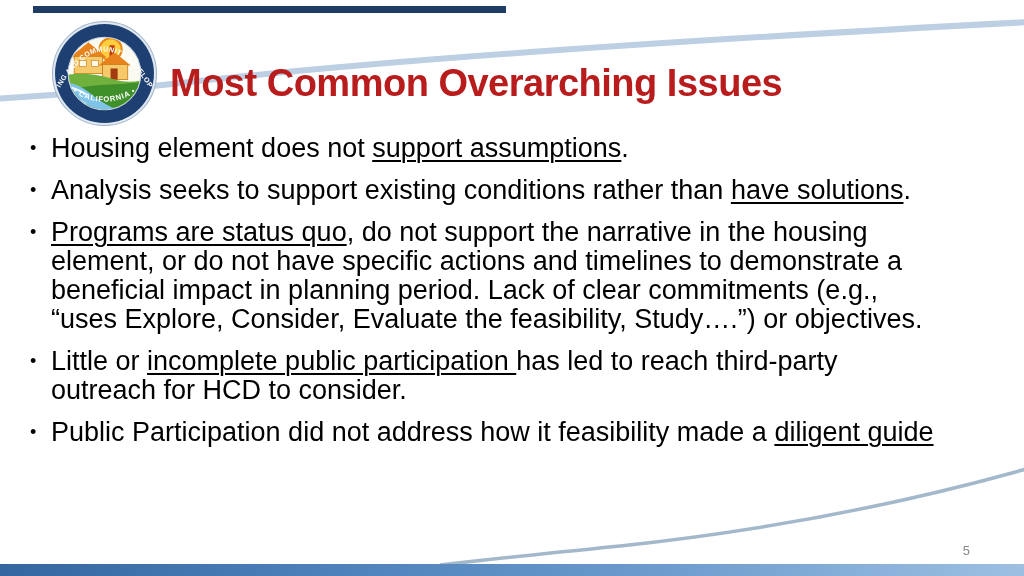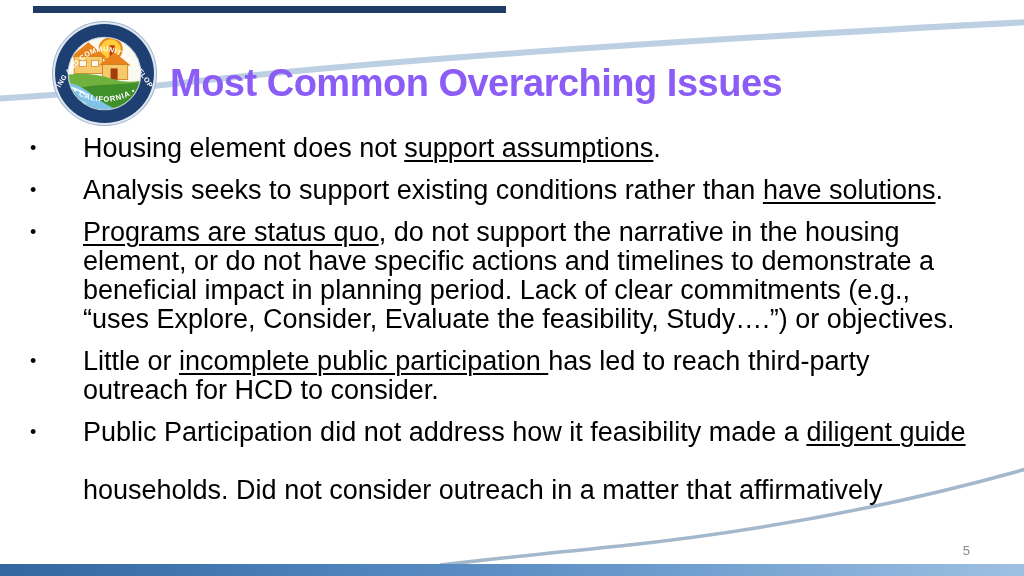--- a/index.html
+++ b/index.html
@@ -11,28 +11,28 @@
   .deco-svg{position:absolute;left:0;top:0;width:1024px;height:576px;z-index:1;}
   .top-bar{position:absolute;left:33px;top:6px;width:473px;height:7px;background:#1e3c64;z-index:2;}
   .bottom-bar{position:absolute;left:0;bottom:0;width:1024px;height:12px;z-index:2;
       background:linear-gradient(90deg,#34679f 0%,#4a7fb9 30%,#6d9cce 65%,#9dc0e2 100%);}
 
   
   .logo{position:absolute;left:52px;top:21px;width:105px;height:105px;z-index:4;}
 
   
   .title{position:absolute;left:170px;top:62px;width:700px;z-index:3;
-      font-size:38px;line-height:42px;font-weight:700;letter-spacing:-0.5px;color:#8b5cf6;white-space:nowrap;}
+      font-size:38px;line-height:42px;font-weight:700;letter-spacing:-0.5px;color:#b91c1c;white-space:nowrap;}
 
   
   .bullets{position:absolute;left:30px;top:134px;width:978px;z-index:3;
       list-style:none;margin:0;padding:0;}
   .bullets li{display:flex;margin:0 0 13px 0;font-size:27px;line-height:29px;color:#000;}
   .bullets .marker{flex:none;width:21px;font-size:18px;line-height:29px;}
-  .bullets .btext{flex:1;margin-left:32px;}
+  .bullets .btext{flex:1;}
   .u{text-decoration:underline;text-decoration-thickness:2px;text-underline-offset:3px;}
 
   
   .page-num{position:absolute;right:54px;bottom:19px;z-index:3;
       font-size:13px;color:#8a8a8a;line-height:13px;}
 </style>
 </head>
 <body>
 
 <div class="slide">
@@ -95,19 +95,19 @@
       <li>
         <span class="marker">•</span>
         <span class="btext"><span class="u">Programs are status quo</span><span>, do not support the narrative in the housing</span><br><span>element, or do not have specific actions and timelines to demonstrate a</span><br><span>beneficial impact in planning period. Lack of clear commitments (e.g.,</span><br><span>“uses Explore, Consider, Evaluate the feasibility, Study….”) or objectives.</span></span>
       </li>
       <li>
         <span class="marker">•</span>
         <span class="btext"><span>Little or </span><span class="u">incomplete public participation </span><span>has led to reach third-party</span><br><span>outreach for HCD to consider.</span></span>
       </li>
       <li>
         <span class="marker">•</span>
-        <span class="btext"><span>Public Participation did not address how it feasibility made a </span><span class="u">diligent guide</span><br><br><span>households. Did not consider outreach in a matter that affirmatively</span><br></span>
+        <span class="btext"><span>Public Participation did not address how it feasibility made a </span><span class="u">diligent guide</span><br><br><br></span>
       </li>
     </ul>
 
   <div class="page-num">5</div>
 
 </div>
 
 </body></html>

